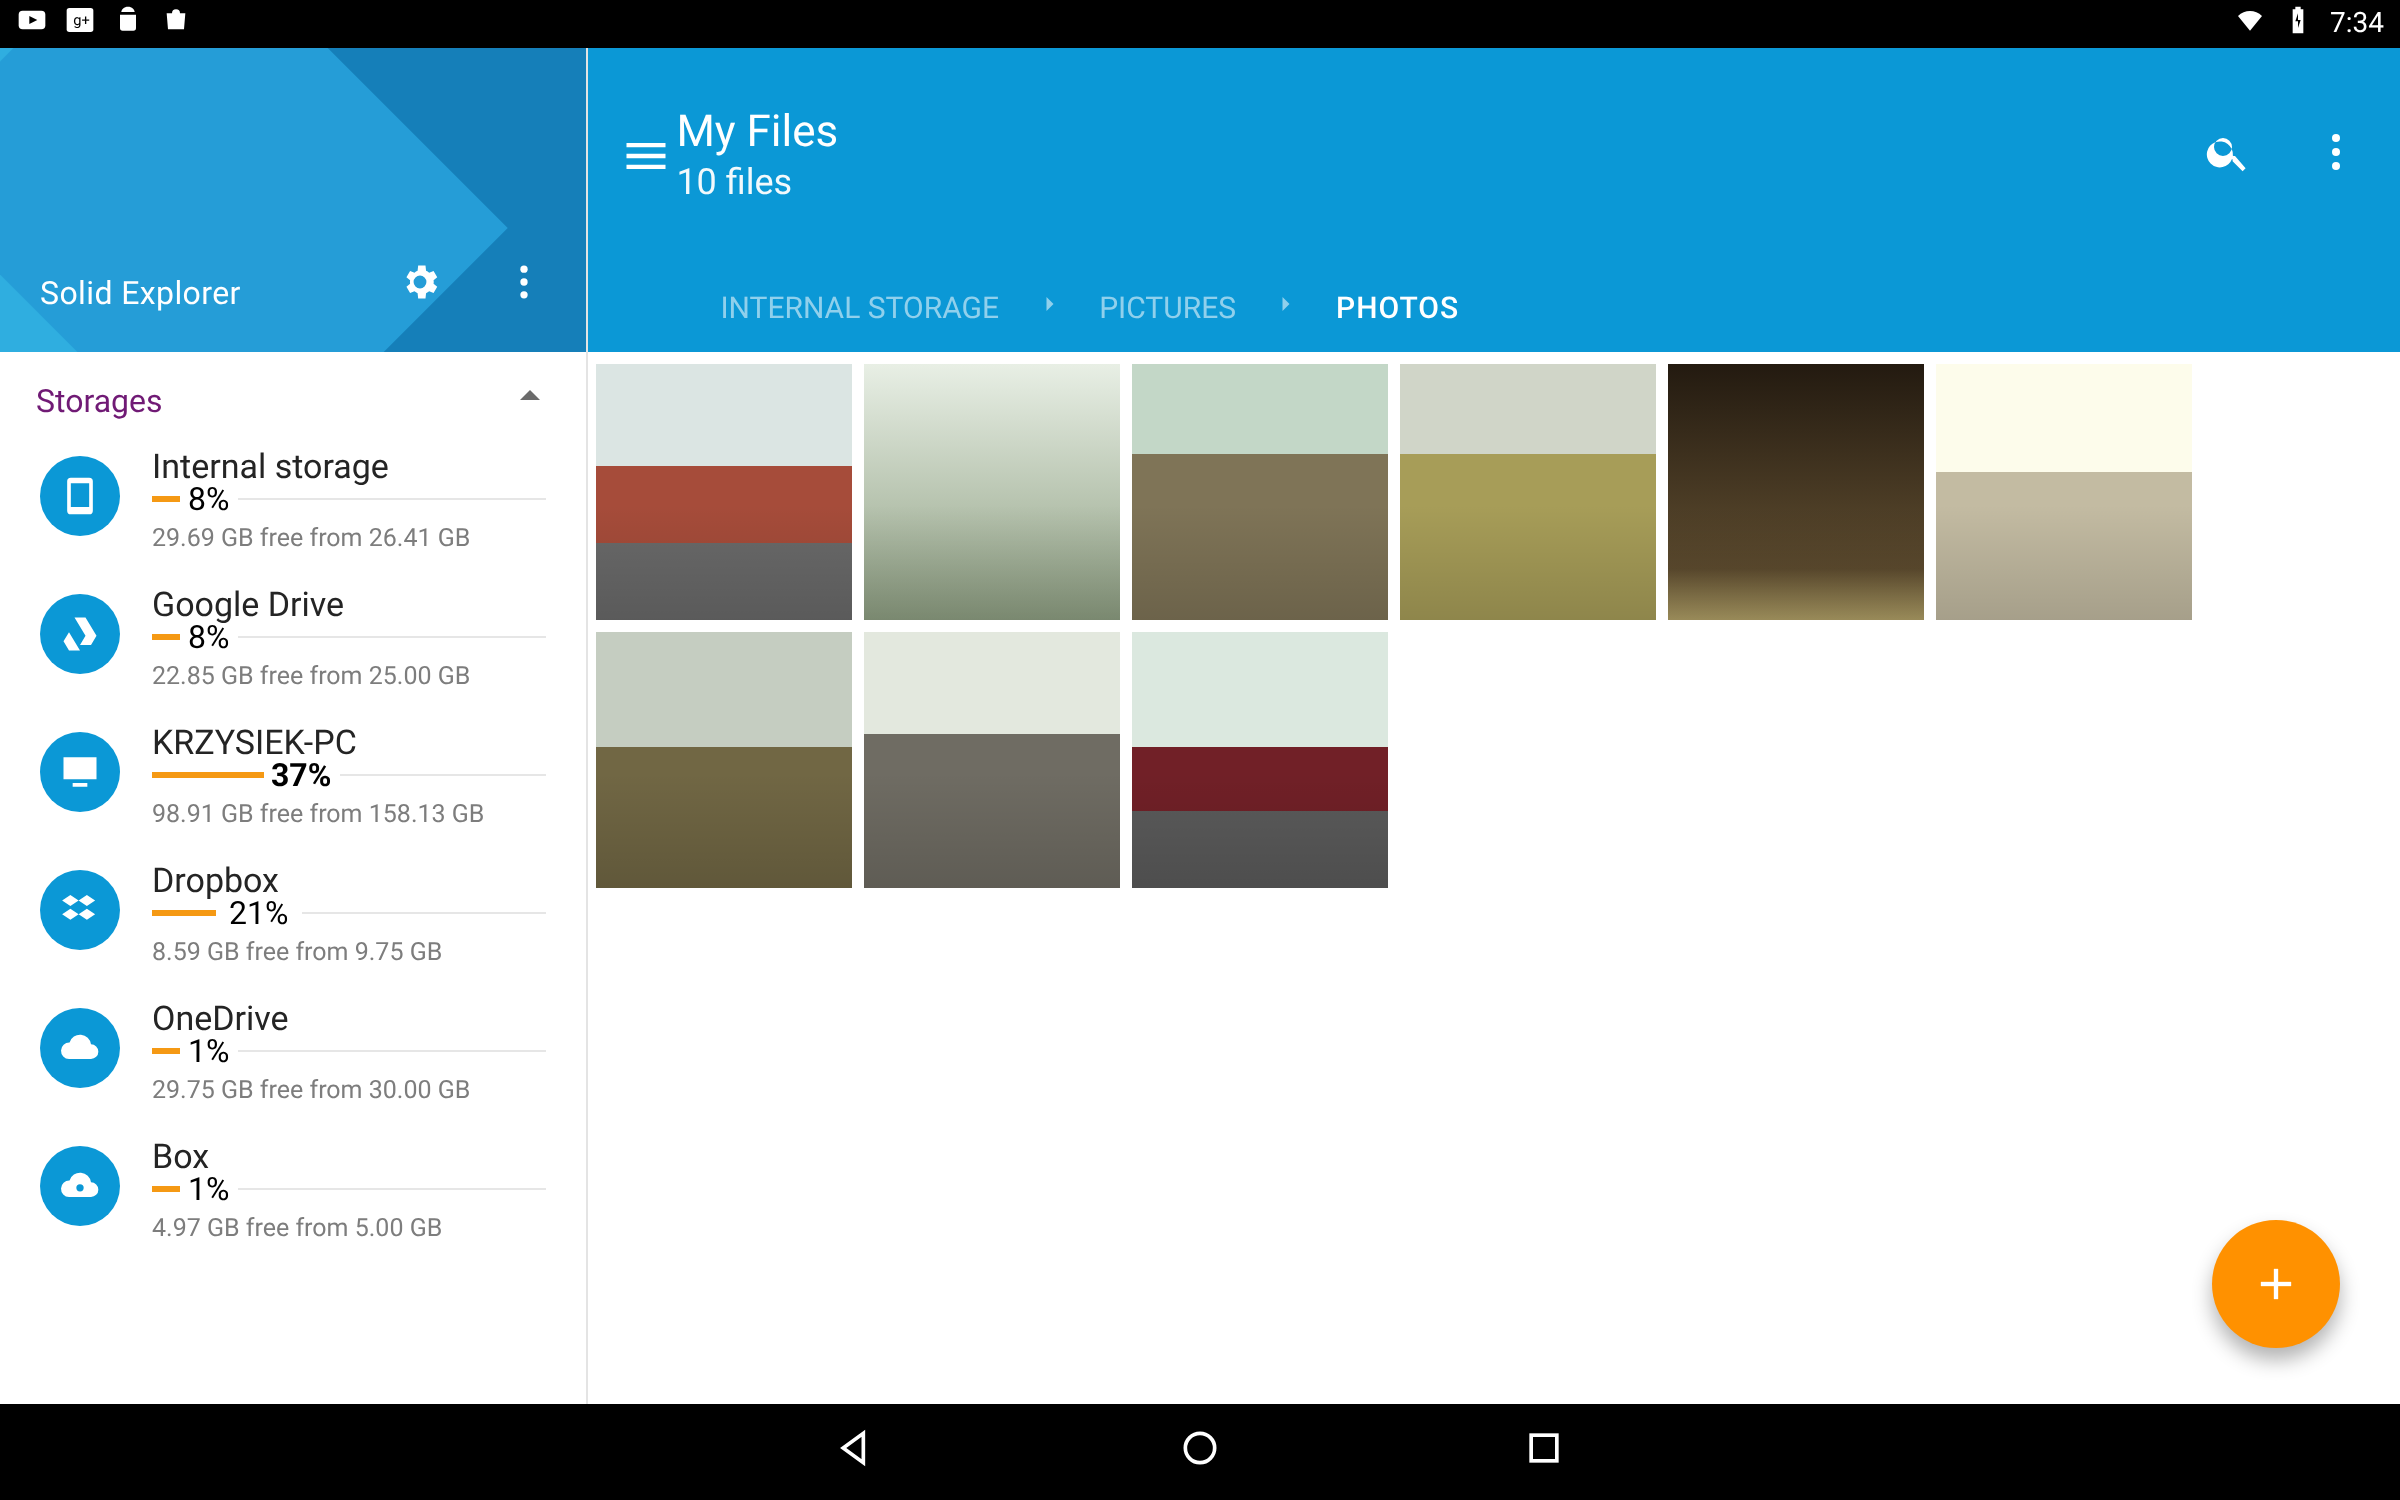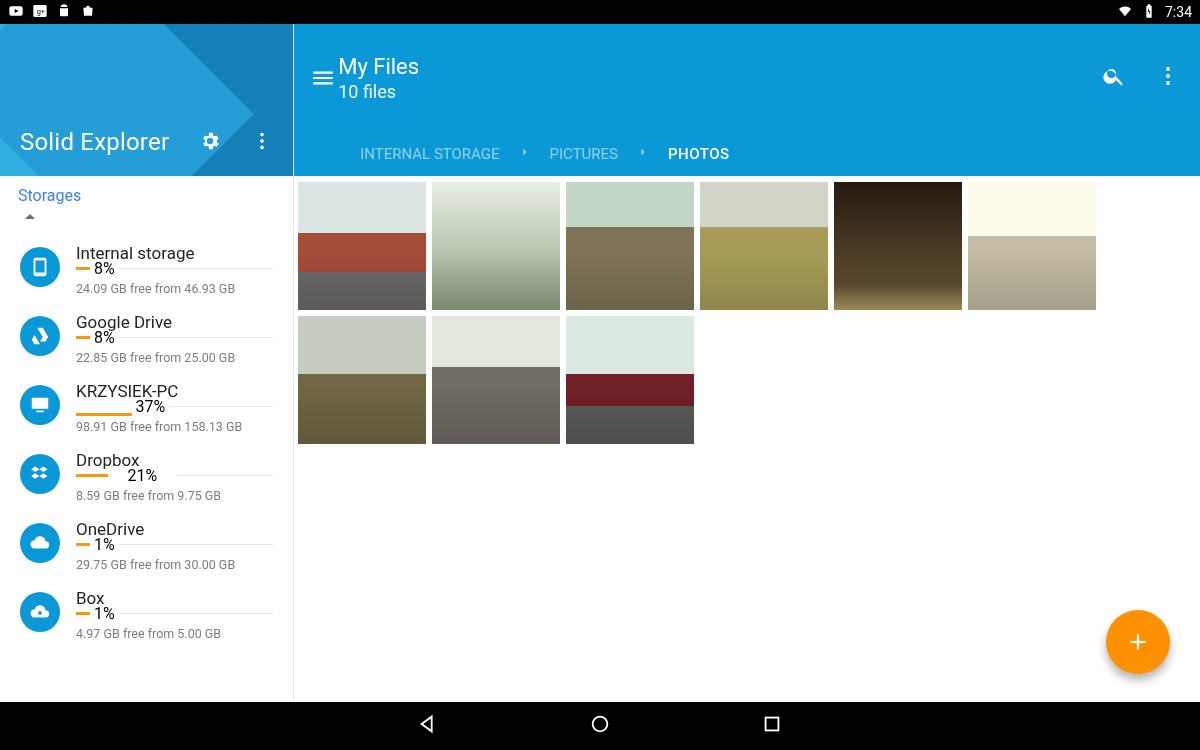--- a/index.html
+++ b/index.html
@@ -77,40 +77,39 @@
   }
   .sidebar-header .bg::after {
     right: -40px; top: -100px;
     width: 320px; height: 320px;
     background: #1e8fcf;
     transform: rotate(45deg);
     opacity: .55;
   }
   .sidebar-header .title {
     position: relative;
-    font-size: 24px;
+    font-size: 16px;
     font-weight: 400;
     flex: 1 1 auto;
     letter-spacing: .2px;
   }
   .sidebar-header .actions {
     position: relative;
     display: flex;
     gap: 30px;
     align-items: center;
   }
   .sidebar-header .actions svg { fill: #fff; width: 22px; height: 22px; }
 
   .section-header {
     display: flex;
-    align-items: flex-start;
+    align-items: flex-end;
     padding: 10px 16px 6px 18px;
-    color: #3b82f6;
+    color: #701a75;
     cursor: pointer;
-    flex-direction: column;
   }
   .section-header .label { flex: 1 1 auto; font-size: 16px; }
   .section-header svg { width: 24px; height: 24px; fill: #6b6b6b; }
 
   .storage-list { flex: 1 1 auto; overflow-y: auto; }
   .storage-item {
     display: flex;
     align-items: flex-start;
     gap: 16px;
     padding: 8px 20px 8px 20px;
@@ -294,21 +293,21 @@
                 <path d="M7 2h10a2 2 0 0 1 2 2v16a2 2 0 0 1-2 2H7a2 2 0 0 1-2-2V4a2 2 0 0 1 2-2m0 3v13h10V5z"></path>
               </svg>
             </div>
             <div class="storage-body">
               <div class="storage-name">Internal storage</div>
               <div style="display:flex; align-items:center; gap:4px; margin-top:-4px;">
                 <div style="width:14px; height:3px; background:#f59914;"></div>
                 <span class="pct">8%</span>
                 <div style="flex:1; height:1px; background:#e6e6e6; align-self:center;"></div>
               </div>
-              <div class="storage-detail">24.09 GB free from 46.93 GB</div>
+              <div class="storage-detail">29.69 GB free from 26.41 GB</div>
             </div>
           </div>
           <div class="storage-item">
             <div class="icon-wrap">
               <svg viewBox="0 0 24 24">
                 <path d="M9 3h6l6 10h-6zM3 16l3-5 6 10H6zM15 13h6l-3 5h-6z"></path>
               </svg>
             </div>
             <div class="storage-body">
               <div class="storage-name">Google Drive</div>
@@ -321,37 +320,37 @@
             </div>
           </div>
           <div class="storage-item">
             <div class="icon-wrap">
               <svg viewBox="0 0 24 24">
                 <path d="M3 4h18v12H3zM8 20h8v-2H8z"></path>
               </svg>
             </div>
             <div class="storage-body">
               <div class="storage-name">KRZYSIEK-PC</div>
-              <div style="display:flex; align-items:flex-end; gap:4px; margin-top:-4px;">
+              <div style="display:flex; align-items:center; gap:4px; margin-top:-4px;font-weight:bold;">
                 <div style="width:55.5px; height:3px; background:#f59914;"></div>
                 <span class="pct">37%</span>
                 <div style="flex:1; height:1px; background:#e6e6e6; align-self:center;"></div>
               </div>
               <div class="storage-detail">98.91 GB free from 158.13 GB</div>
             </div>
           </div>
           <div class="storage-item">
             <div class="icon-wrap">
               <svg viewBox="0 0 24 24">
                 <path d="M6 3l6 4-6 4-6-4zm12 0l6 4-6 4-6-4zM6 13l6 4-6 4-6-4zm12 0l6 4-6 4-6-4z" transform="scale(.75) translate(3 2)"></path>
               </svg>
             </div>
             <div class="storage-body">
               <div class="storage-name">Dropbox</div>
-              <div style="display:flex; align-items:center; gap:20px; margin-top:-4px;">
+              <div style="display:flex; align-items:center; gap:7px; margin-top:-4px;">
                 <div style="width:31.5px; height:3px; background:#f59914;"></div>
                 <span class="pct">21%</span>
                 <div style="flex:1; height:1px; background:#e6e6e6; align-self:center;"></div>
               </div>
               <div class="storage-detail">8.59 GB free from 9.75 GB</div>
             </div>
           </div>
           <div class="storage-item">
             <div class="icon-wrap">
               <svg viewBox="0 0 24 24">

